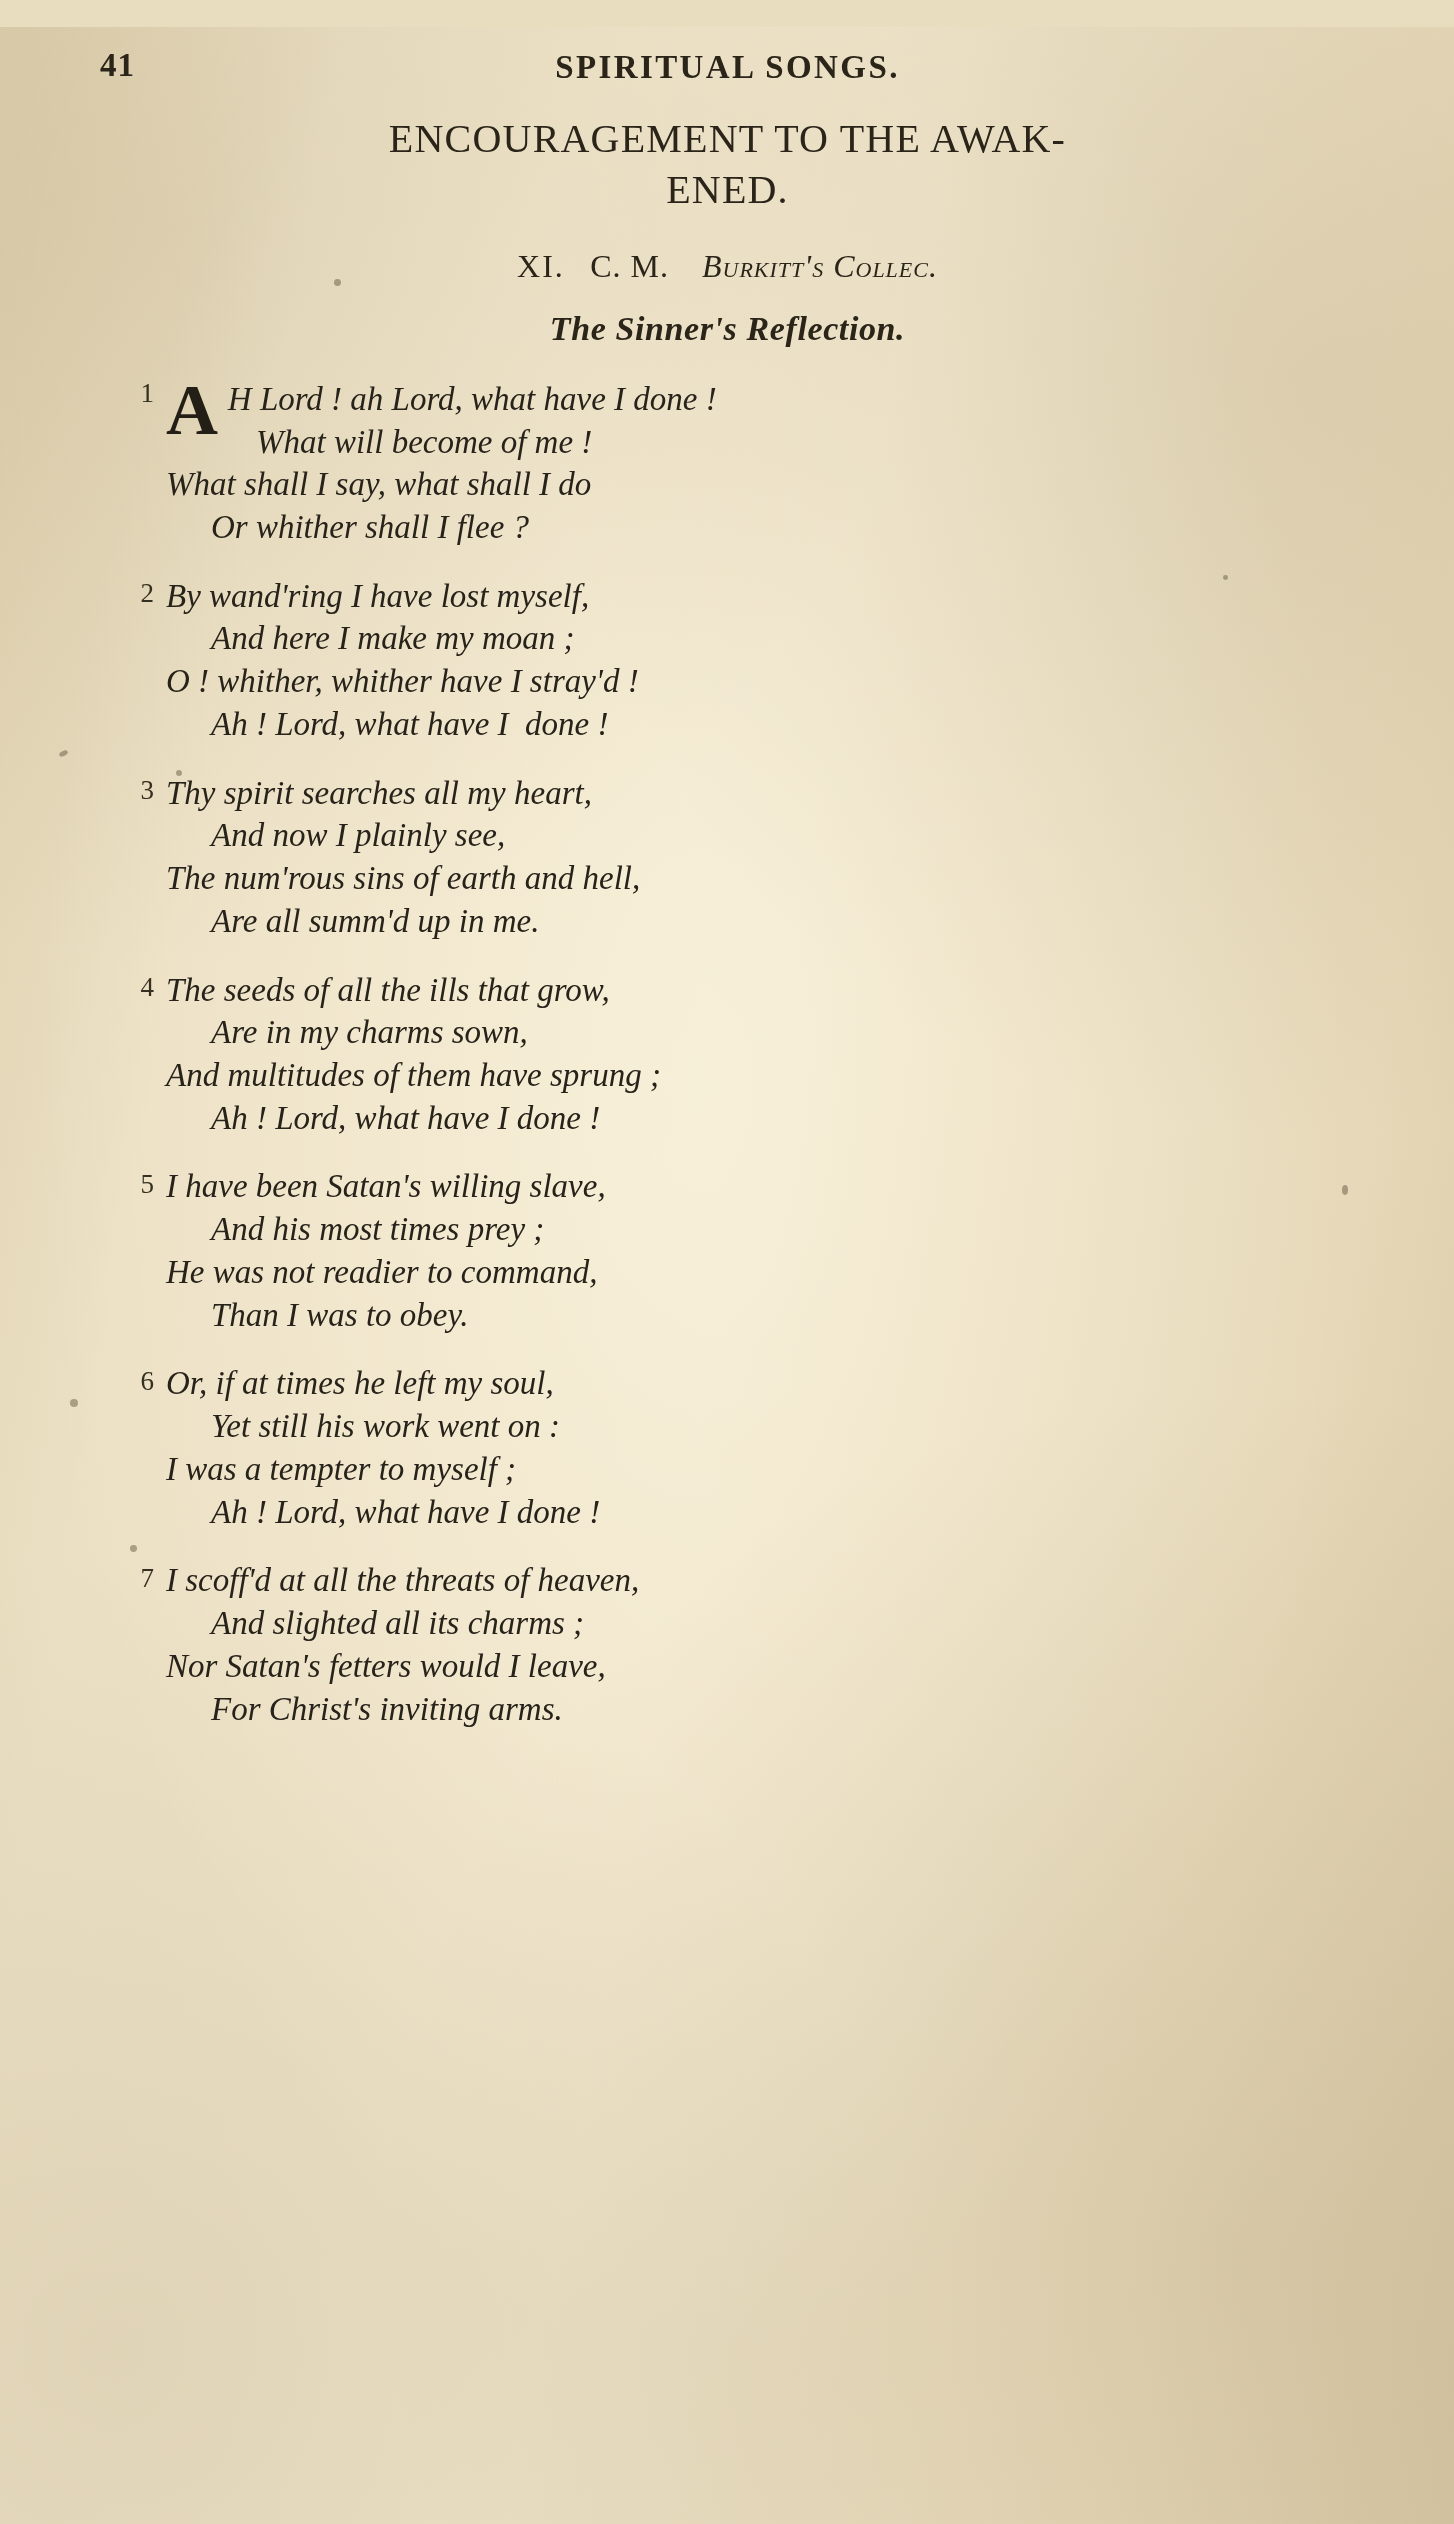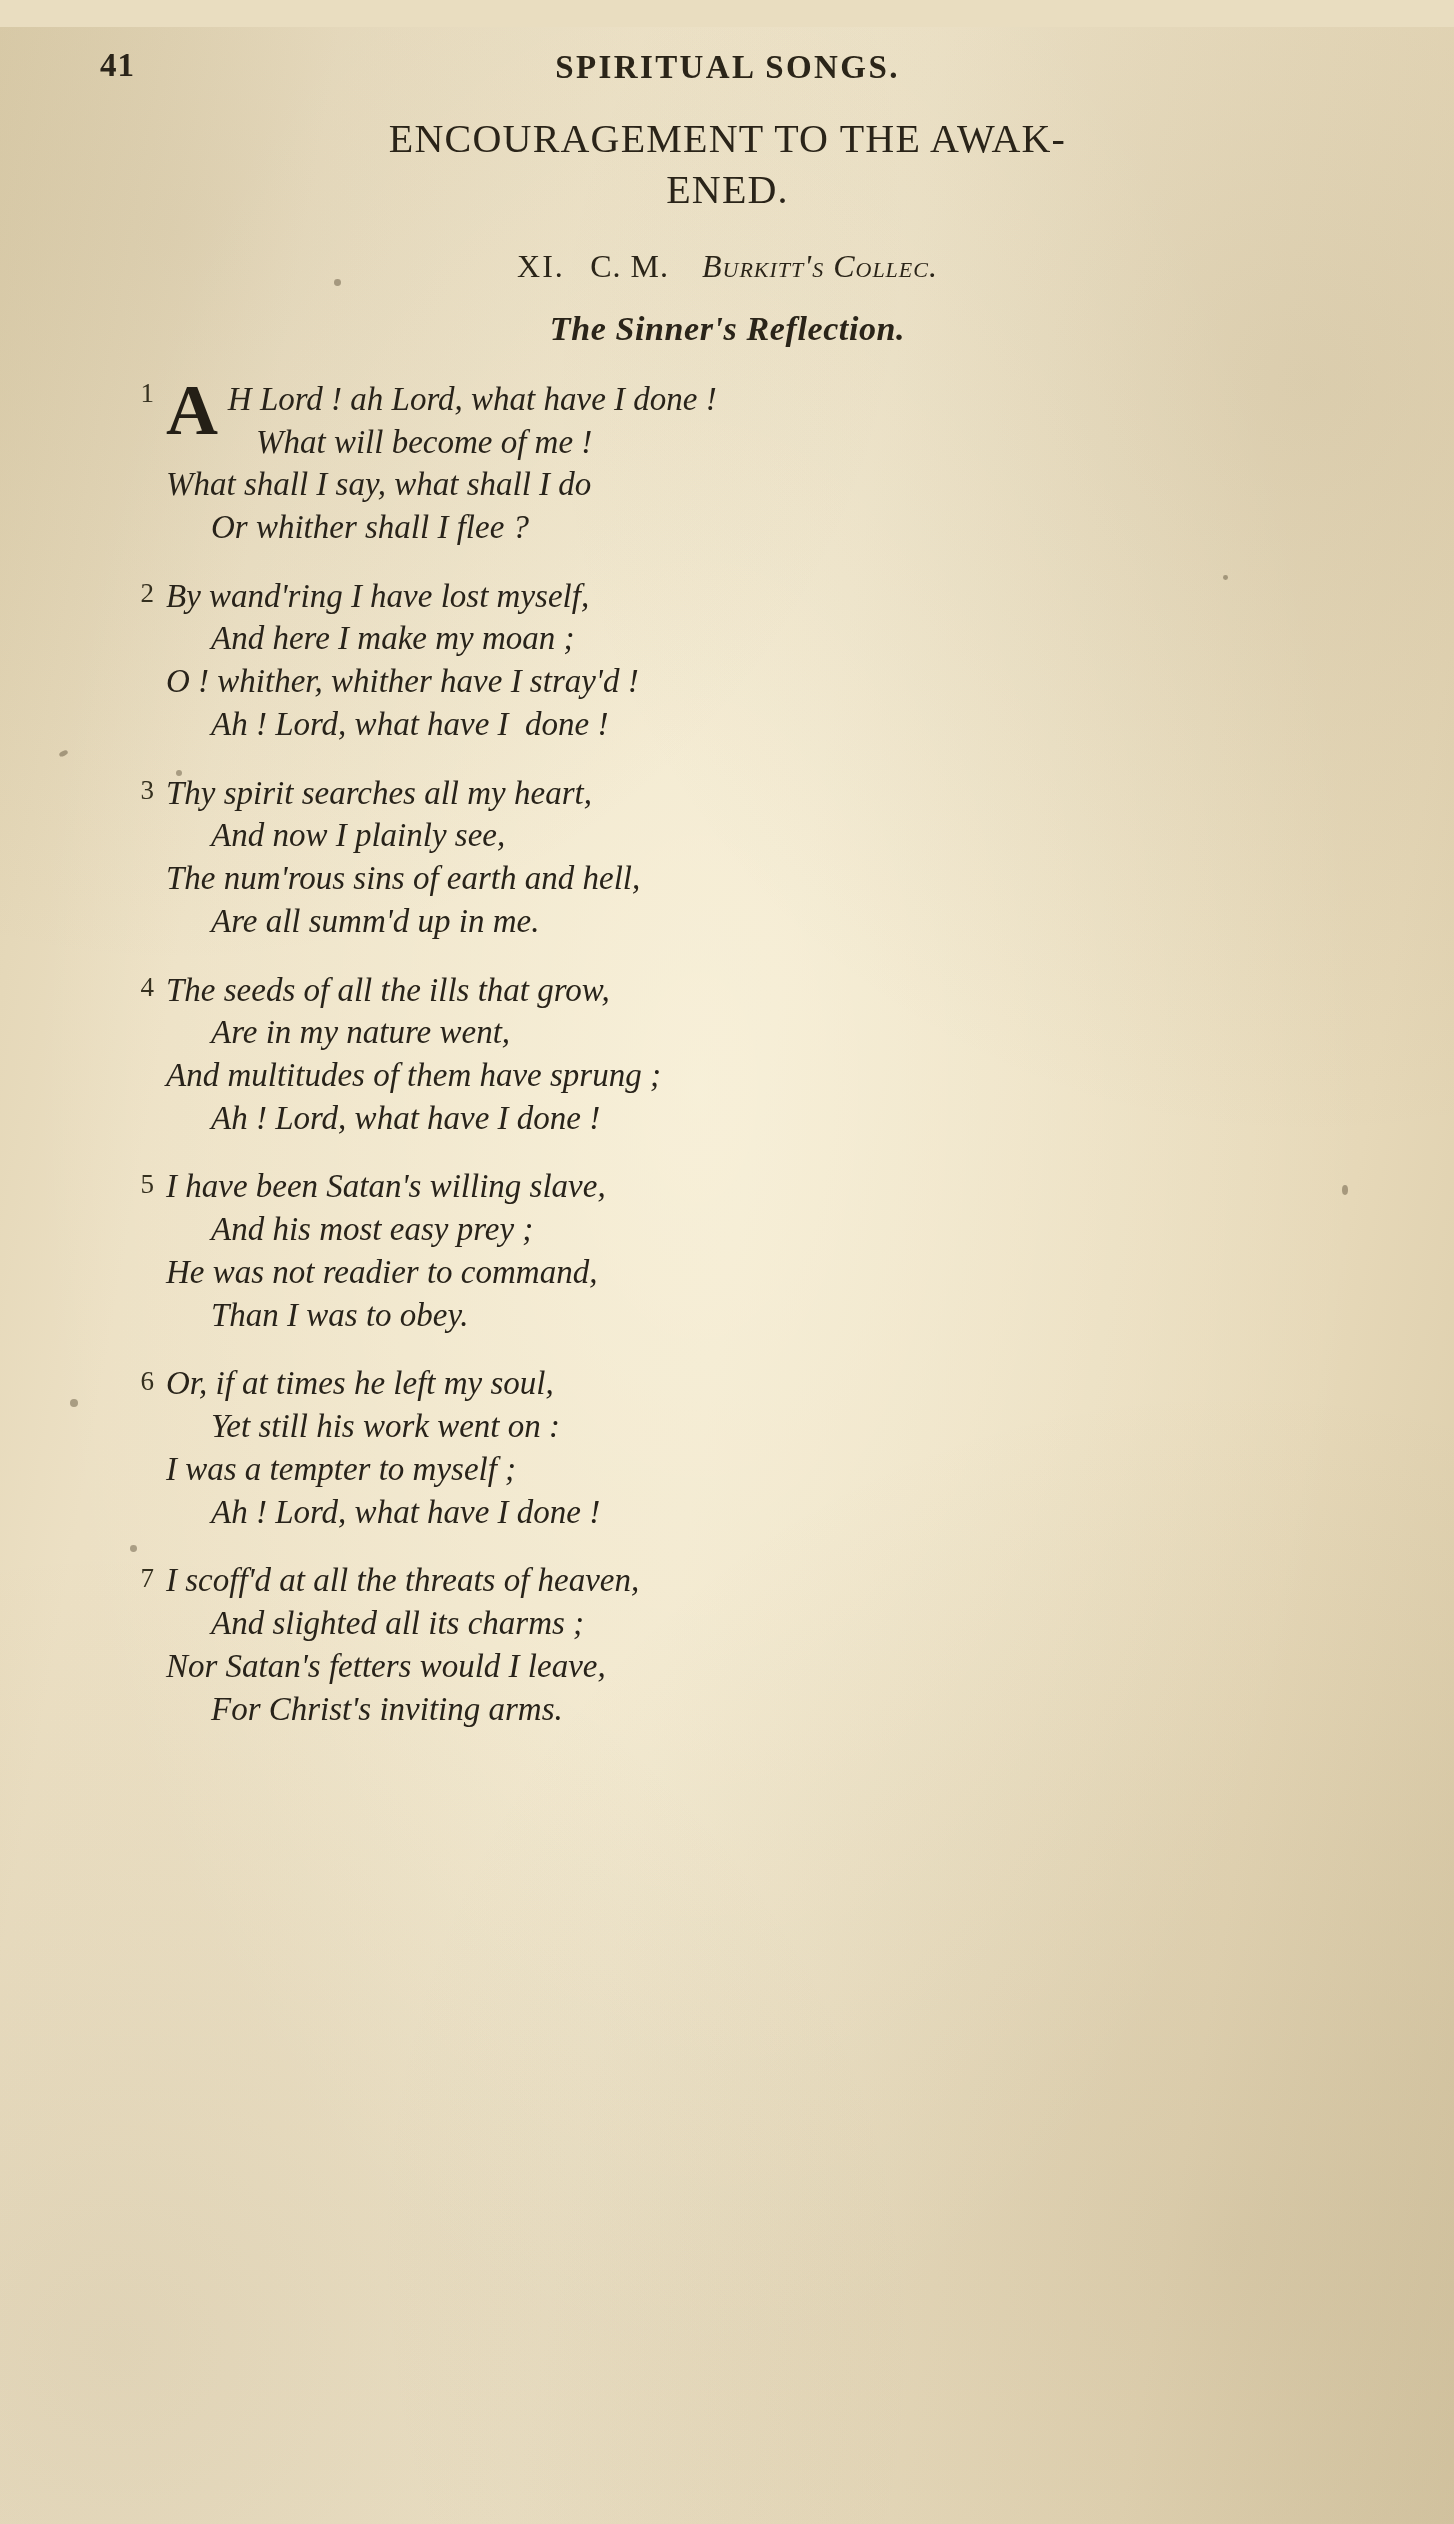--- a/index.html
+++ b/index.html
@@ -212,31 +212,31 @@
           <div class="vline ind">And now I plainly see,</div>
           <div class="vline">The num'rous sins of earth and hell,</div>
           <div class="vline ind">Are all summ'd up in me.</div>
         </div>
       </div>
 
       <div class="verse">
         <div class="vnum">4</div>
         <div class="vlines">
           <div class="vline">The seeds of all the ills that grow,</div>
-          <div class="vline ind">Are in my nature went,</div>
+          <div class="vline ind">Are in my charms sown,</div>
           <div class="vline">And multitudes of them have sprung ;</div>
           <div class="vline ind">Ah ! Lord, what have I done !</div>
         </div>
       </div>
 
       <div class="verse">
         <div class="vnum">5</div>
         <div class="vlines">
           <div class="vline">I have been Satan's willing slave,</div>
-          <div class="vline ind">And his most easy prey ;</div>
+          <div class="vline ind">And his most times prey ;</div>
           <div class="vline">He was not readier to command,</div>
           <div class="vline ind">Than I was to obey.</div>
         </div>
       </div>
 
       <div class="verse">
         <div class="vnum">6</div>
         <div class="vlines">
           <div class="vline">Or, if at times he left my soul,</div>
           <div class="vline ind">Yet still his work went on :</div>

